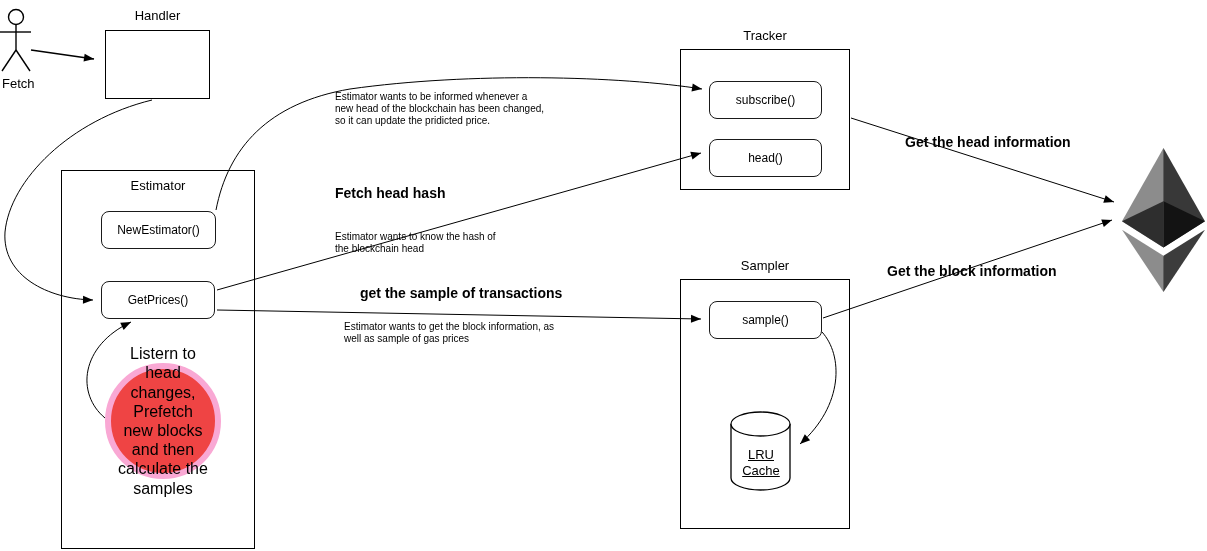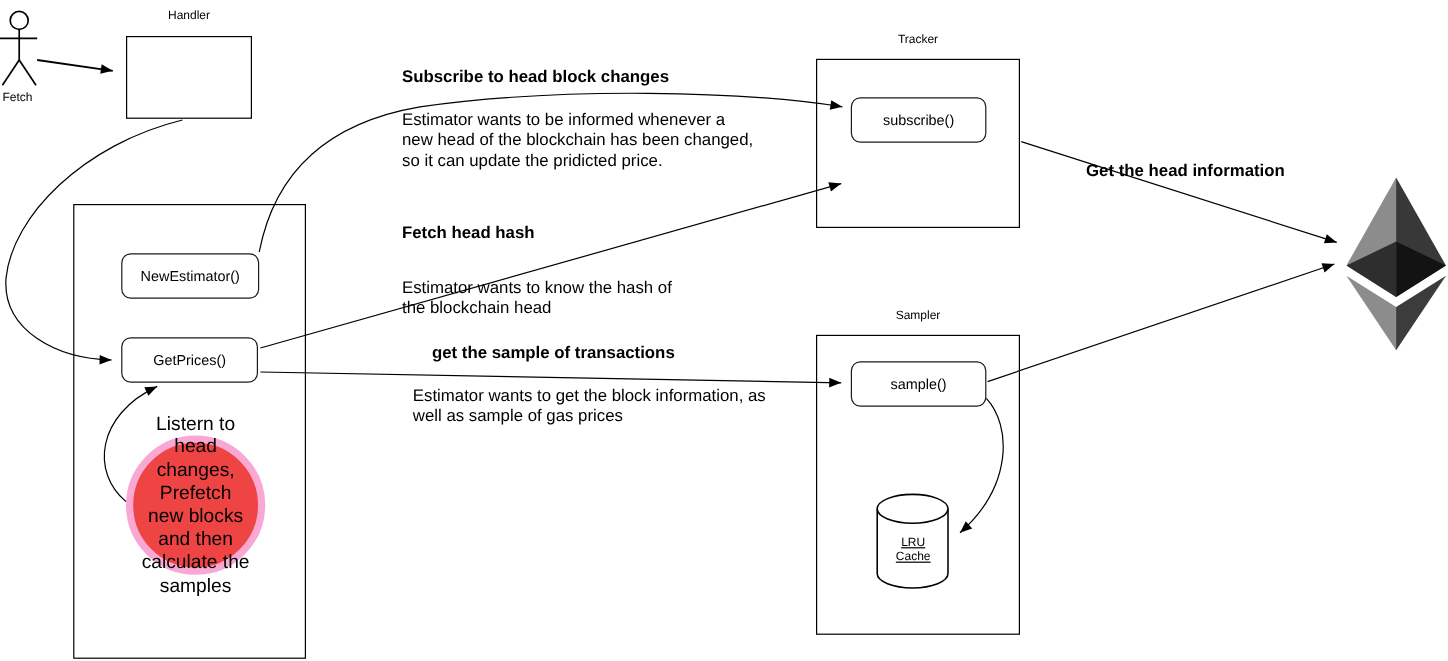--- a/index.html
+++ b/index.html
@@ -26,21 +26,21 @@
     background: #ffffff;
     display: flex;
     align-items: center;
     justify-content: center;
     font-size: 12px;
     line-height: 1.2;
     text-align: center;
   }
   .lbl {
     position: absolute;
-    font-size: 10px;
+    font-size: 13px;
     line-height: 1.2;
     text-align: center;
     white-space: nowrap;
   }
   .circle-note {
     position: absolute;
     border: 6px solid #f9a8d4;
     border-radius: 50%;
     background: #ef4444;
     display: flex;
@@ -53,21 +53,21 @@
   }
   .ann-title {
     position: absolute;
     font-size: 14px;
     font-weight: bold;
     line-height: 1.15;
     white-space: nowrap;
   }
   .ann-desc {
     position: absolute;
-    font-size: 14px;
+    font-size: 10px;
     line-height: 1.2;
     white-space: pre-line;
   }
   .ml { white-space: pre-line; }
   svg.layer { position: absolute; left: 0; top: 0; pointer-events: none; }
 </style>
 </head>
 <body>
 
 <div class="canvas">
@@ -78,57 +78,59 @@
     <line x1="0" y1="24" x2="31" y2="24"></line>
     <line x1="16" y1="42" x2="2" y2="63"></line>
     <line x1="16" y1="42" x2="30" y2="63"></line>
   </svg>
   <div class="lbl" style="left:2px; top:76px;">Fetch</div>
 
   <div class="lbl" style="left:105px; top:8px; width:105px;">Handler</div>
   <div class="box" style="left:105px; top:30px; width:105px; height:69px;"></div>
 
   <div class="box" style="left:61px; top:170px; width:194px; height:379px;"></div>
+  <div class="lbl" style="left:61px; top:178px; width:194px;">Estimator</div>
   <div class="rbox" style="left:101px; top:211px; width:115px; height:38px;">NewEstimator()</div>
   <div class="rbox" style="left:101px; top:281px; width:114px; height:38px;">GetPrices()</div>
   <div class="circle-note" style="left:105px; top:363px; width:116px; height:116px;">Listern to head
 changes, Prefetch
 new blocks and then
 calculate the
 samples</div>
 
   <div class="lbl" style="left:680px; top:28px; width:170px;">Tracker</div>
   <div class="box" style="left:680px; top:49px; width:170px; height:141px;"></div>
   <div class="rbox" style="left:709px; top:81px; width:113px; height:38px;">subscribe()</div>
+  <div class="rbox" style="left:709px; top:139px; width:113px; height:38px;">head()</div>
 
   <div class="lbl" style="left:680px; top:258px; width:170px;">Sampler</div>
   <div class="box" style="left:680px; top:279px; width:170px; height:250px;"></div>
   <div class="rbox" style="left:709px; top:301px; width:113px; height:38px;">sample()</div>
 
   <svg class="abs" style="left:730px; top:410px;" width="62" height="84" viewBox="0 0 62 84">
     <path d="M1,14 v54 a29.5,12 0 0 0 59,0 v-54" fill="#ffffff" stroke="#000000" stroke-width="1.3"></path>
     <ellipse cx="30.5" cy="14" rx="29.5" ry="12" fill="#ffffff" stroke="#000000" stroke-width="1.3"></ellipse>
   </svg>
   <div class="lbl ml" style="left:730px; top:447px; width:62px;text-decoration:underline;">LRU
 Cache</div>
 
-  <div class="ann-title" style="left:335px; top:55px;">Subscribe to head block changes</div>
   <div class="ann-desc" style="left:335px; top:91px;">Estimator wants to be informed whenever a
 new head of the blockchain has been changed,
 so it can update the pridicted price.</div>
 
   <div class="ann-title" style="left:335px; top:185px;">Fetch head hash</div>
   <div class="ann-desc" style="left:335px; top:231px;">Estimator wants to know the hash of
 the blockchain head</div>
 
   <div class="ann-title" style="left:360px; top:285px;">get the sample of transactions</div>
   <div class="ann-desc" style="left:344px; top:321px;">Estimator wants to get the block information, as
 well as sample of gas prices</div>
 
   <div class="ann-title" style="left:905px; top:134px;">Get the head information</div>
+  <div class="ann-title" style="left:887px; top:263px;">Get the block information</div>
 
   <svg class="abs" style="left:1122px; top:148px;" width="83" height="144" viewBox="0 0 256 417" preserveAspectRatio="none">
     <polygon points="127.9,0 125.2,9.5 125.2,285.2 127.9,287.9 255.8,212.3" fill="#383838"></polygon>
     <polygon points="127.9,0 0,212.3 127.9,287.9 127.9,154.2" fill="#8C8C8C"></polygon>
     <polygon points="127.9,312.2 126.4,314.1 126.4,412.3 127.9,416.9 256,236.6" fill="#3C3C3C"></polygon>
     <polygon points="127.9,416.9 127.9,312.2 0,236.6" fill="#8C8C8C"></polygon>
     <polygon points="127.9,287.9 255.9,212.3 127.9,154.2" fill="#131313"></polygon>
     <polygon points="0,212.3 127.9,287.9 127.9,154.2" fill="#2E2E2E"></polygon>
   </svg>
 

